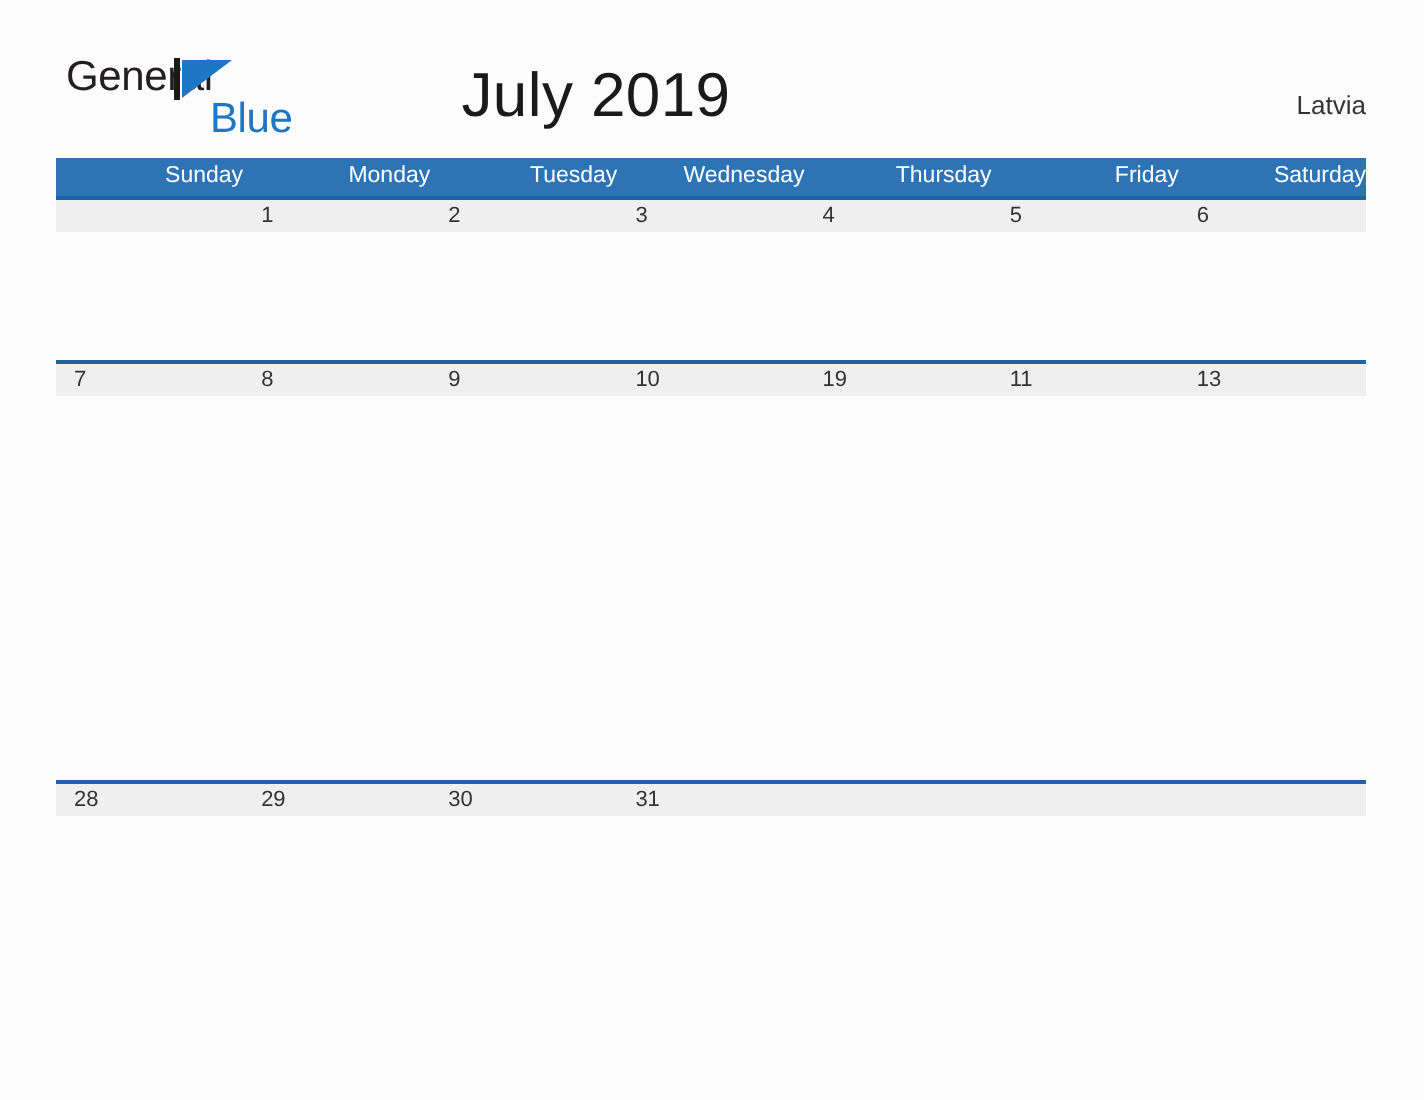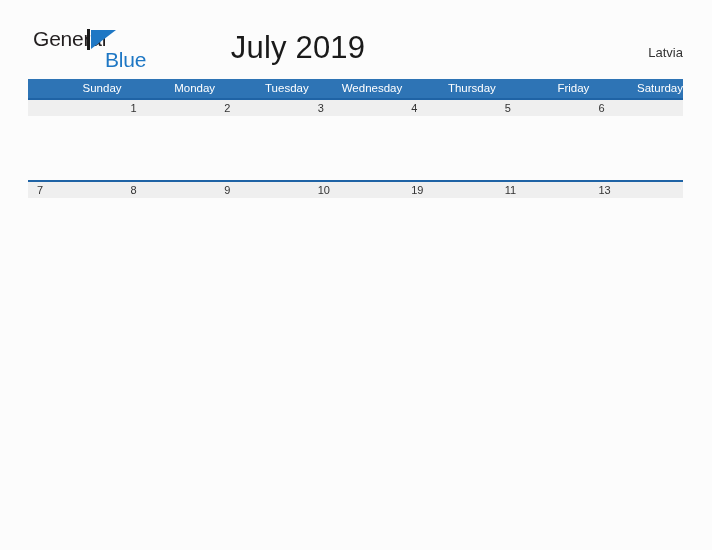--- a/index.html
+++ b/index.html
@@ -238,20 +238,29 @@
       <tr class="week-body">
         <td class="body-cell"></td>
         <td class="body-cell"></td>
         <td class="body-cell"></td>
         <td class="body-cell"></td>
         <td class="body-cell"></td>
         <td class="body-cell"></td>
         <td class="body-cell"></td>
       </tr>
 
+      <tr class="week-dates">
+        <td class="date-cell">28</td>
+        <td class="date-cell">29</td>
+        <td class="date-cell">30</td>
+        <td class="date-cell">31</td>
+        <td class="date-cell empty"></td>
+        <td class="date-cell empty"></td>
+        <td class="date-cell empty"></td>
+      </tr>
       <tr class="week-body">
         <td class="body-cell"></td>
         <td class="body-cell"></td>
         <td class="body-cell"></td>
         <td class="body-cell"></td>
         <td class="body-cell"></td>
         <td class="body-cell"></td>
         <td class="body-cell"></td>
       </tr>
 

